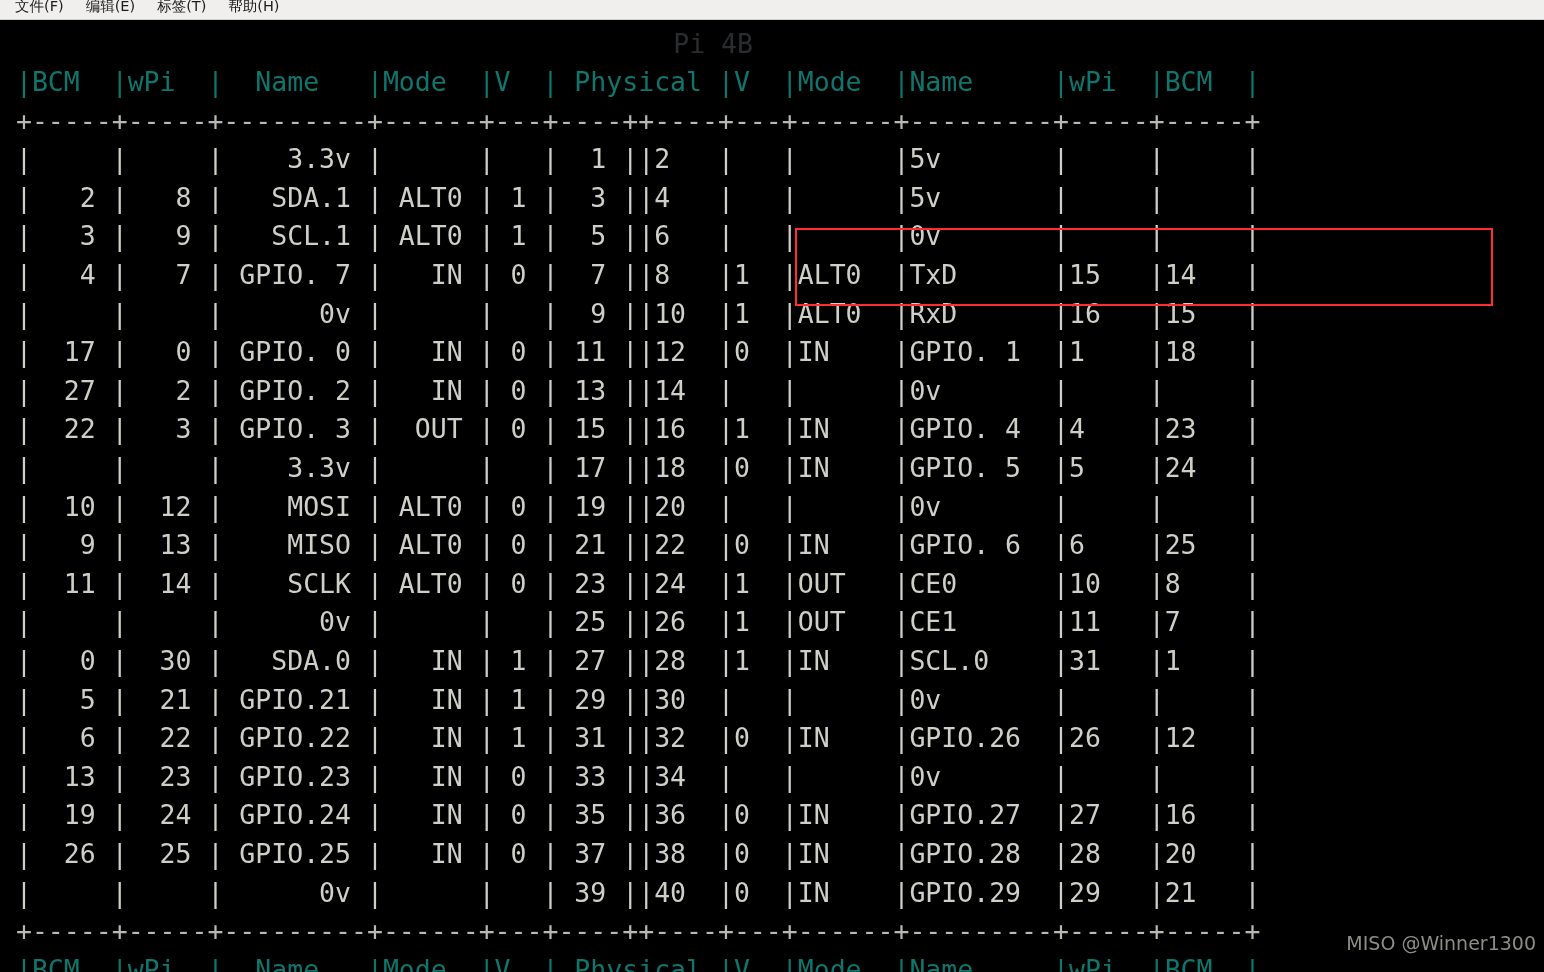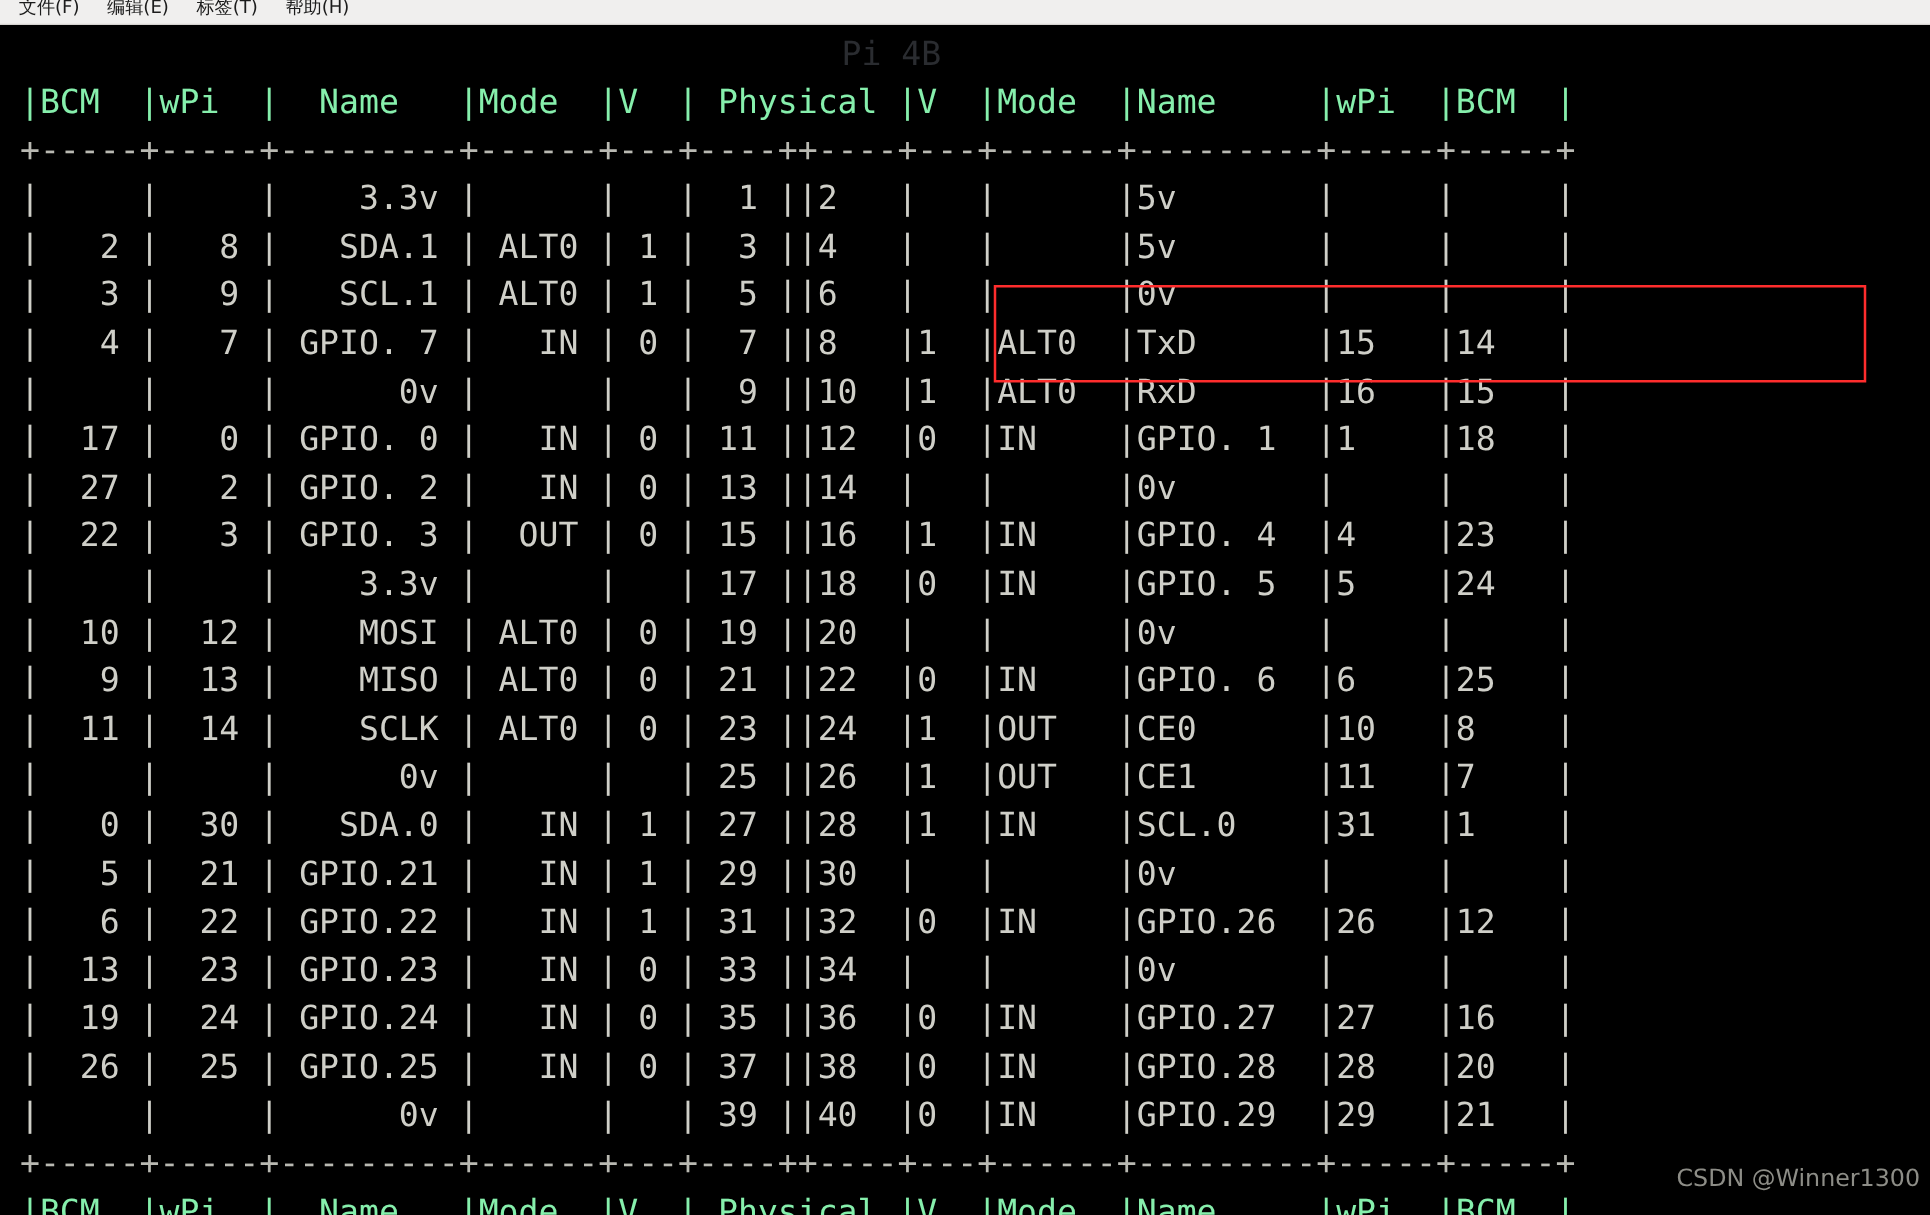--- a/index.html
+++ b/index.html
@@ -64,21 +64,21 @@
     white-space: pre;
     -webkit-font-smoothing: antialiased;
   }
   #term-text .line {
     height: 38.6px;
     display: block;
   }
   
   .title-line { color: #2a2c30; padding-left: 35px; }
   .sep-line { color: #b9b9b2; }
-  .hdr-line { color: #86efac; }
+  .hdr-line { color: #0f766e; }
 
   
   #annot-box {
     position: absolute;
     left: 795px;
     top: 228px;
     width: 698px;
     height: 78px;
     border: 2px solid #ff2d2d;
     box-sizing: border-box;
@@ -108,13 +108,13 @@
   <span class="menu-item">标签(T)</span>
   <span class="menu-item">帮助(H)</span>
 </div>
 
 <div id="terminal">
   <pre id="term-text"><span class="line title-line">                                        Pi 4B</span><span class="line hdr-line"> |BCM  |wPi  |  Name   |Mode  |V  | Physical |V  |Mode  |Name     |wPi  |BCM  |</span><span class="line sep-line"> +-----+-----+---------+------+---+----++----+---+------+---------+-----+-----+</span><span class="line row-line"> |     |     |    3.3v |      |   |  1 ||2   |   |      |5v       |     |     |</span><span class="line row-line"> |   2 |   8 |   SDA.1 | ALT0 | 1 |  3 ||4   |   |      |5v       |     |     |</span><span class="line row-line"> |   3 |   9 |   SCL.1 | ALT0 | 1 |  5 ||6   |   |      |0v       |     |     |</span><span class="line row-line"> |   4 |   7 | GPIO. 7 |   IN | 0 |  7 ||8   |1  |ALT0  |TxD      |15   |14   |</span><span class="line row-line"> |     |     |      0v |      |   |  9 ||10  |1  |ALT0  |RxD      |16   |15   |</span><span class="line row-line"> |  17 |   0 | GPIO. 0 |   IN | 0 | 11 ||12  |0  |IN    |GPIO. 1  |1    |18   |</span><span class="line row-line"> |  27 |   2 | GPIO. 2 |   IN | 0 | 13 ||14  |   |      |0v       |     |     |</span><span class="line row-line"> |  22 |   3 | GPIO. 3 |  OUT | 0 | 15 ||16  |1  |IN    |GPIO. 4  |4    |23   |</span><span class="line row-line"> |     |     |    3.3v |      |   | 17 ||18  |0  |IN    |GPIO. 5  |5    |24   |</span><span class="line row-line"> |  10 |  12 |    MOSI | ALT0 | 0 | 19 ||20  |   |      |0v       |     |     |</span><span class="line row-line"> |   9 |  13 |    MISO | ALT0 | 0 | 21 ||22  |0  |IN    |GPIO. 6  |6    |25   |</span><span class="line row-line"> |  11 |  14 |    SCLK | ALT0 | 0 | 23 ||24  |1  |OUT   |CE0      |10   |8    |</span><span class="line row-line"> |     |     |      0v |      |   | 25 ||26  |1  |OUT   |CE1      |11   |7    |</span><span class="line row-line"> |   0 |  30 |   SDA.0 |   IN | 1 | 27 ||28  |1  |IN    |SCL.0    |31   |1    |</span><span class="line row-line"> |   5 |  21 | GPIO.21 |   IN | 1 | 29 ||30  |   |      |0v       |     |     |</span><span class="line row-line"> |   6 |  22 | GPIO.22 |   IN | 1 | 31 ||32  |0  |IN    |GPIO.26  |26   |12   |</span><span class="line row-line"> |  13 |  23 | GPIO.23 |   IN | 0 | 33 ||34  |   |      |0v       |     |     |</span><span class="line row-line"> |  19 |  24 | GPIO.24 |   IN | 0 | 35 ||36  |0  |IN    |GPIO.27  |27   |16   |</span><span class="line row-line"> |  26 |  25 | GPIO.25 |   IN | 0 | 37 ||38  |0  |IN    |GPIO.28  |28   |20   |</span><span class="line row-line"> |     |     |      0v |      |   | 39 ||40  |0  |IN    |GPIO.29  |29   |21   |</span><span class="line sep-line"> +-----+-----+---------+------+---+----++----+---+------+---------+-----+-----+</span><span class="line hdr-line"> |BCM  |wPi  |  Name   |Mode  |V  | Physical |V  |Mode  |Name     |wPi  |BCM  |</span></pre>
 </div>
 
 <div id="annot-box"></div>
 
-<div id="watermark">CSDN @Winner1300</div>
+<div id="watermark">MISO @Winner1300</div>
 
 </body></html>

